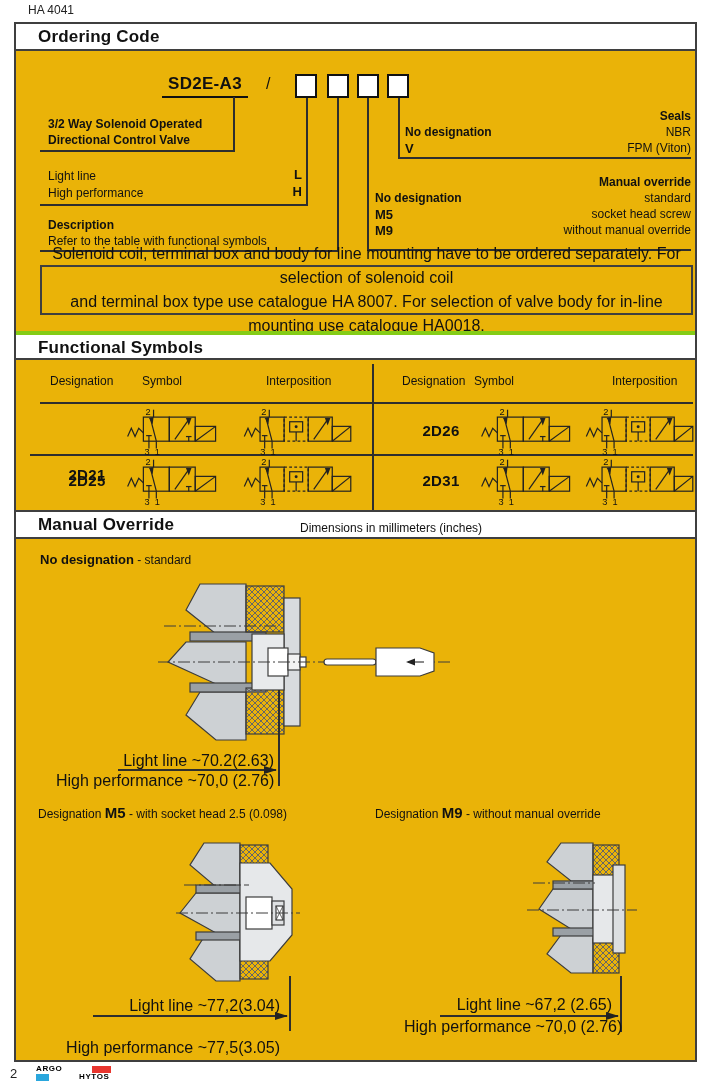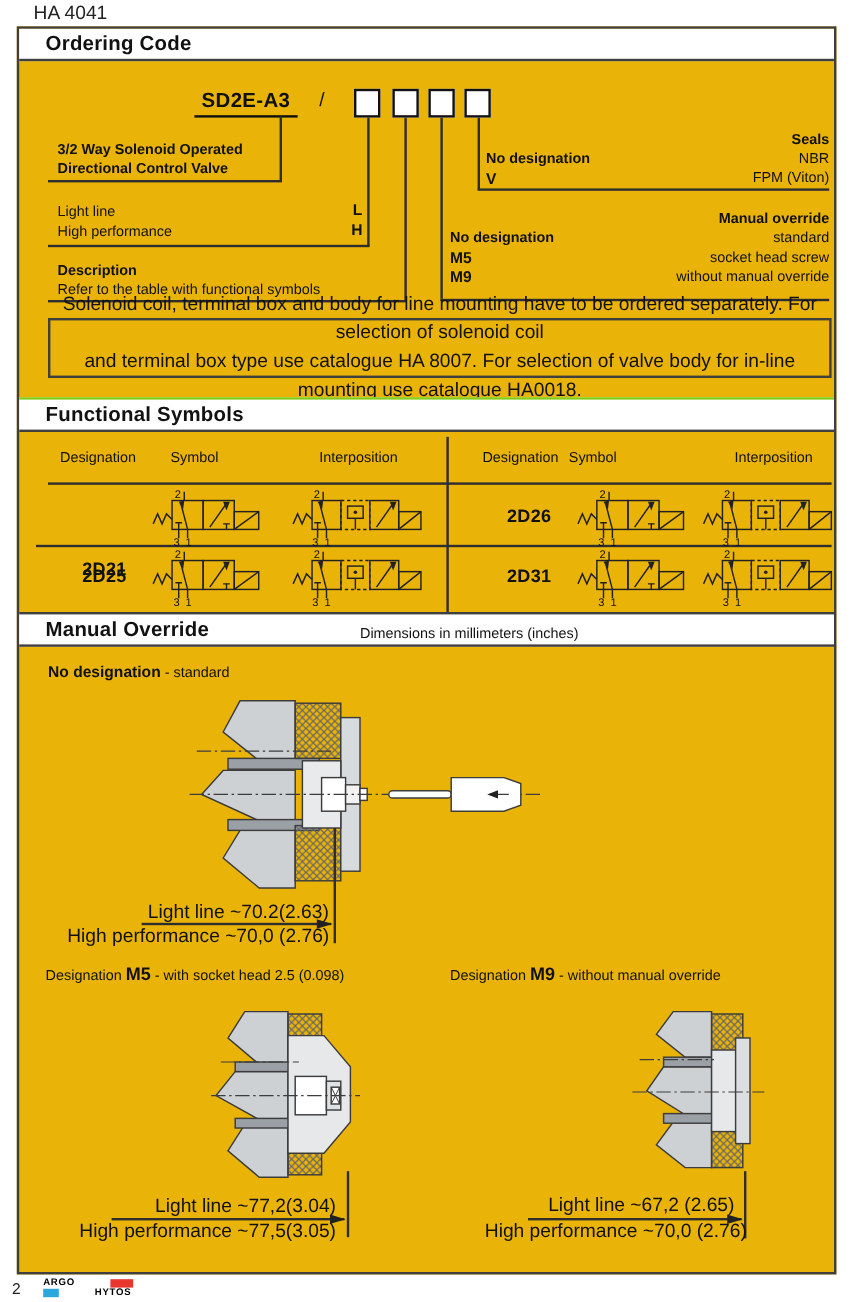--- a/index.html
+++ b/index.html
@@ -1,24 +1,24 @@
 <!DOCTYPE html>
 <html><head>
 <meta charset="utf-8">
 <style>
   * { margin:0; padding:0; box-sizing:border-box; }
   body { background:#fff; font-family:"Liberation Sans", sans-serif; color:#111; }
   .page { position:relative; width:711px; height:1085px; background:#fff; overflow:hidden; }
-  .doc-code { position:absolute; left:28px; top:3px; font-size:16px; color:#222; }
+  .doc-code { position:absolute; left:28px; top:3px; font-size:12px; color:#222; }
   .frame { position:absolute; left:14px; top:22px; width:683px; height:1040px; border:2px solid #3f3f3f; background:#eab308; }
 
   .bar { position:absolute; left:0; right:0; border-bottom:2px solid #3f3f3f; background:#fff; }
   .bar .bar-title { font-size:17px; font-weight:bold; padding:3px 0 0 22px; letter-spacing:0.2px; }
   .bar-oc { top:0; height:27px; }
-  .bar-fs { top:307px; height:29px; border-top:2px solid #84cc16; }
+  .bar-fs { top:307px; height:29px; border-top:4px solid #84cc16; }
   .bar-mo { top:486px; height:29px; border-top:2px solid #3f3f3f; }
   .units-note { position:absolute; left:284px; top:9px; font-size:12px; font-weight:normal; }
 
   .abs { position:absolute; }
   .ln { position:absolute; background:#2e2e2e; }
 
   
   .oc-area { position:absolute; left:0; top:26px; width:679px; height:281px; }
   .model { position:absolute; left:146px; top:24px; font-size:17px; font-weight:bold; border-bottom:2px solid #111; padding:0 6px 2px 6px; letter-spacing:0.3px; }
   .slash { position:absolute; left:250px; top:25px; font-size:16px; }
@@ -424,21 +424,21 @@
           <rect x="102" y="69" width="7" height="14" fill="#fff"></rect>
           <path d="M102,69 l7,14 M109,69 l-7,14" fill="none" stroke-width="0.8"></path>
           <line x1="10" y1="48" x2="75" y2="48" stroke-dasharray="12 3 2 3" stroke-width="1"></line>
           <line x1="2" y1="76" x2="126" y2="76" stroke-dasharray="12 3 2 3" stroke-width="1"></line>
         </g>
       </svg>
       <span class="ln" style="left:273px; top:437px; width:1.5px; height:55px"></span>
       <div class="dim-label rt" style="left:60px; top:458px; width:204px;">Light line ~77,2(3.04)</div>
       <span class="ln" style="left:77px; top:476px; width:194px; height:1.5px"></span>
       <span class="arrow-r" style="left:259px; top:473px;"></span>
-      <div class="dim-label rt" style="left:48px; top:479px; width:216px;">High performance ~77,5(3.05)</div>
+      <div class="dim-label rt" style="left:48px; top:500px; width:216px;">High performance ~77,5(3.05)</div>
 
       <svg class="abs" style="left:509px; top:300px;" width="115" height="142" viewBox="0 0 115 142">
         <g stroke="#3c3c3c" stroke-width="1.2">
           <polygon points="36,4 68,4 68,42 46,42 22,23" fill="#cdd1d4"></polygon>
           <polygon points="28,50 68,50 68,90 46,90 14,70" fill="#cdd1d4"></polygon>
           <polygon points="36,96 68,96 68,134 46,134 22,115" fill="#cdd1d4"></polygon>
           <rect x="28" y="42" width="52" height="8" fill="#9aa0a5"></rect>
           <rect x="28" y="89" width="52" height="8" fill="#9aa0a5"></rect>
           <rect x="68" y="6" width="26" height="34" fill="url(#xh)"></rect>
           <rect x="68" y="100" width="26" height="34" fill="url(#xh)"></rect>

